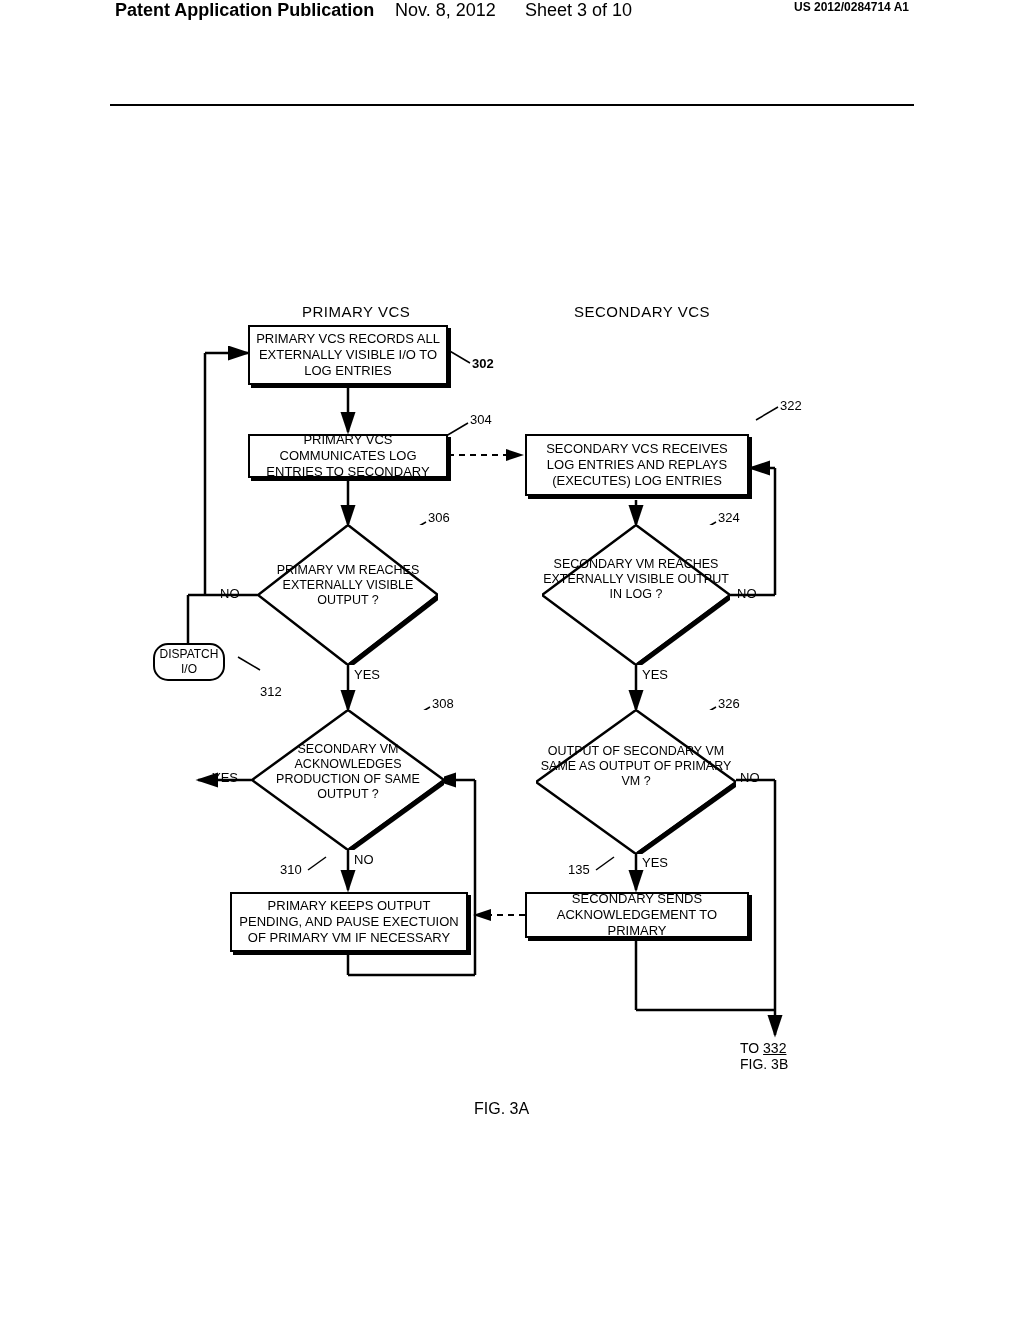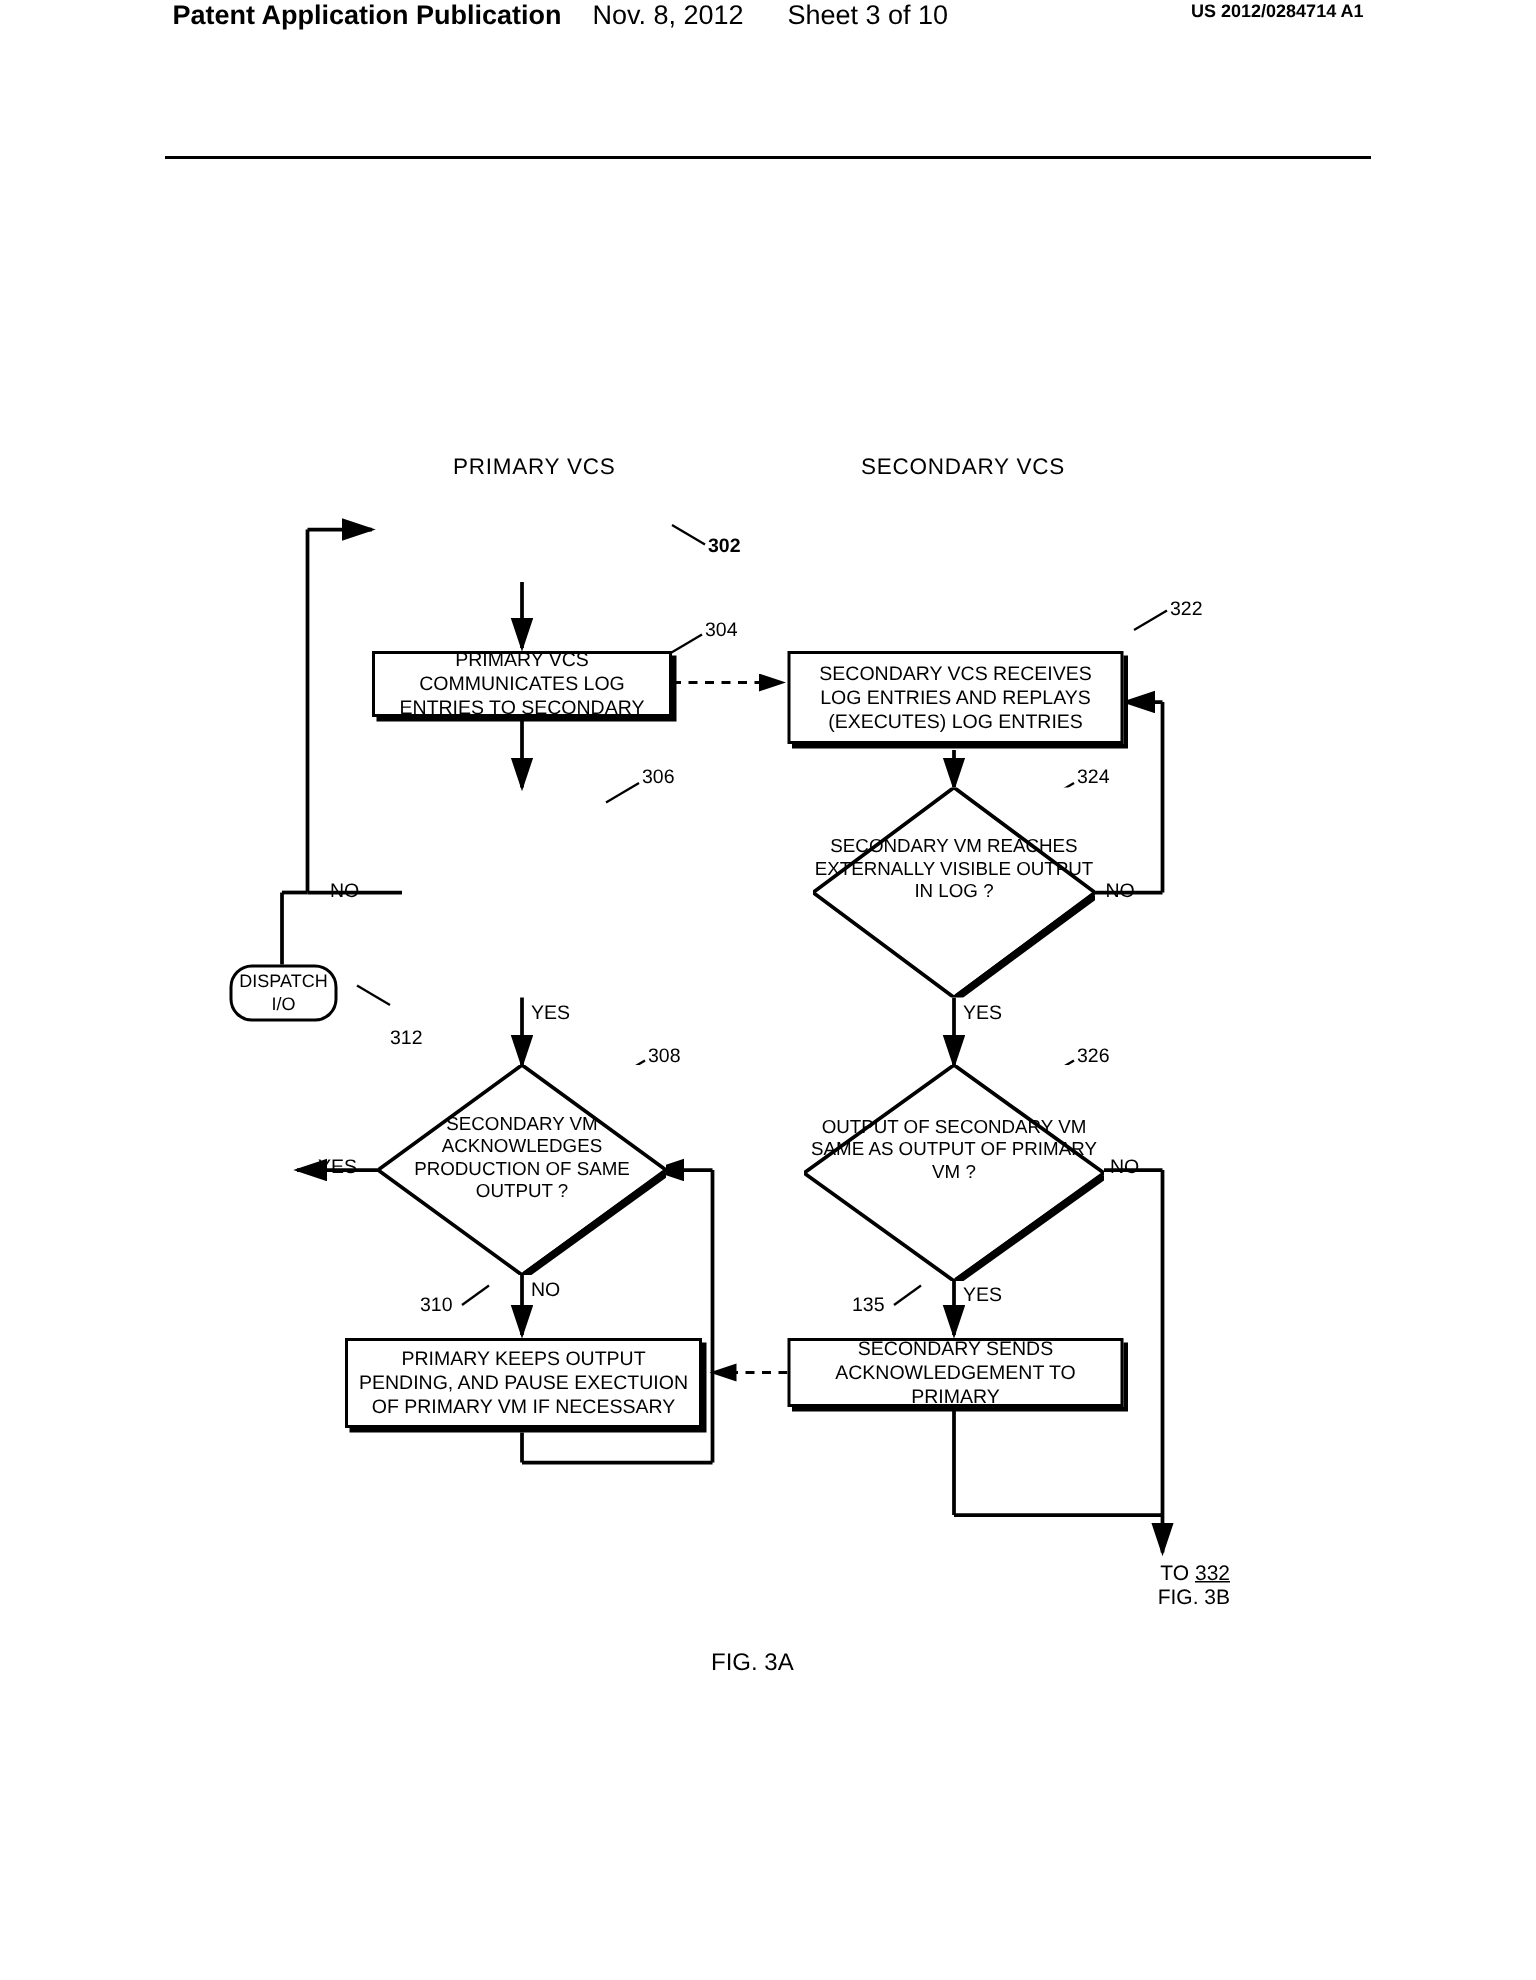--- a/index.html
+++ b/index.html
@@ -93,21 +93,21 @@
     position: absolute;
     font-size: 13px;
   }
   .fig-label {
     position: absolute;
     font-size: 16px;
   }
   .to-ref {
     position: absolute;
     font-size: 14px;
-    text-align: right;
+    text-align: left;
   }
   .underline {
     text-decoration: underline;
   }
 
   svg.flow {
     position: absolute;
     top: 0;
     left: 0;
     pointer-events: none;
@@ -183,22 +183,30 @@
     <line x1="404" y1="535" x2="426" y2="522" stroke="#000" stroke-width="1.5"></line>
     <line x1="408" y1="720" x2="430" y2="707" stroke="#000" stroke-width="1.5"></line>
     <line x1="238" y1="657" x2="260" y2="670" stroke="#000" stroke-width="1.5"></line>
     <line x1="308" y1="870" x2="326" y2="857" stroke="#000" stroke-width="1.5"></line>
     <line x1="756" y1="420" x2="778" y2="407" stroke="#000" stroke-width="1.5"></line>
     <line x1="694" y1="535" x2="716" y2="522" stroke="#000" stroke-width="1.5"></line>
     <line x1="694" y1="720" x2="716" y2="707" stroke="#000" stroke-width="1.5"></line>
     <line x1="596" y1="870" x2="614" y2="857" stroke="#000" stroke-width="1.5"></line>
   </svg>
 
+  <div class="box box-shadow" style="left:248px; top:325px; width:200px; height:60px;">PRIMARY VCS RECORDS ALL EXTERNALLY VISIBLE I/O TO LOG ENTRIES</div>
   <div class="box box-shadow" style="left:248px; top:434px; width:200px; height:44px;">PRIMARY VCS COMMUNICATES LOG ENTRIES TO SECONDARY</div>
 
+  <div class="diamond" style="left:258px; top:525px; width:180px; height:140px;">
+    <svg width="180" height="140">
+        <polygon points="90,0 180,70 90,140 0,70" fill="#fff" stroke="#000" stroke-width="2.5"></polygon>
+        <polyline points="92,140 180,72" fill="none" stroke="#000" stroke-width="5"></polyline>
+      </svg>
+    <div class="dia-text" style="top:38px;">PRIMARY VM REACHES EXTERNALLY VISIBLE OUTPUT ?</div>
+  </div>
 
   <div class="diamond" style="left:252px; top:710px; width:192px; height:140px;">
     <svg width="192" height="140">
         <polygon points="96,0 192,70 96,140 0,70" fill="#fff" stroke="#000" stroke-width="2.5"></polygon>
         <polyline points="98,140 192,72" fill="none" stroke="#000" stroke-width="5"></polyline>
       </svg>
     <div class="dia-text" style="top:32px;">SECONDARY VM ACKNOWLEDGES PRODUCTION OF SAME OUTPUT ?</div>
   </div>
 
   <div class="box" style="left:153px; top:643px; width:72px; height:38px; font-size:12px;border-radius:15px;">DISPATCH I/O</div>

